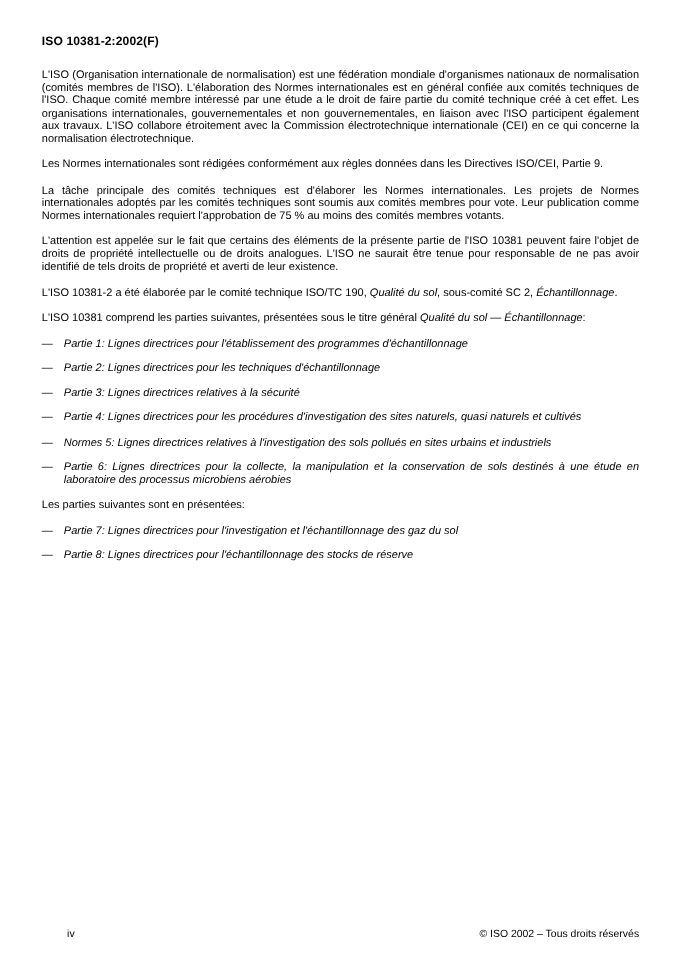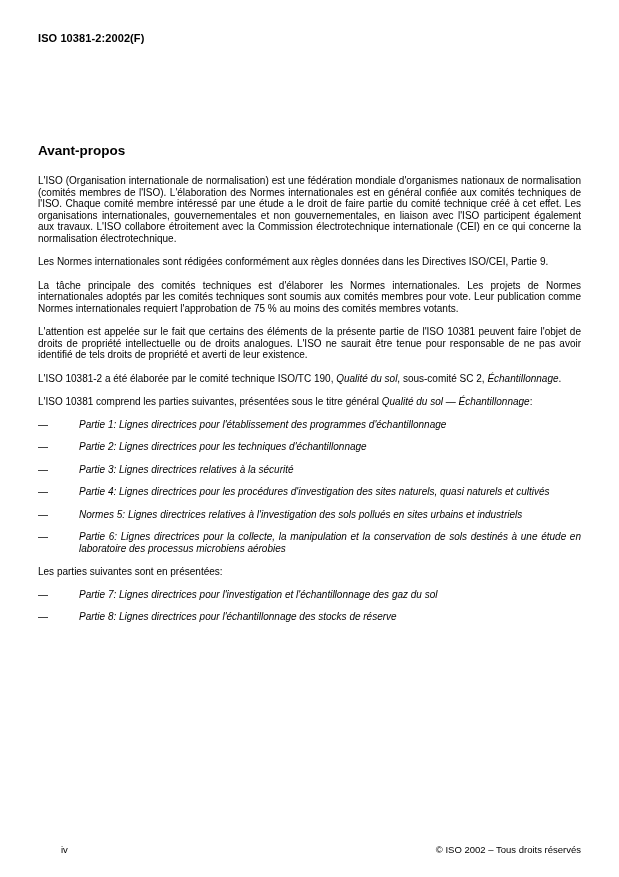--- a/index.html
+++ b/index.html
@@ -44,21 +44,20 @@
   }
   .list-item .dash {
     width: 20px;
     flex-shrink: 0;
     font-style: normal;
   }
   .list-item .item-text {
     flex: 1;
     font-style: italic;
     text-align: justify;
-    margin-left: 21px;
   }
   .footer {
     position: absolute;
     left: 38px;
     right: 38px;
     bottom: 22px;
     display: flex;
     justify-content: space-between;
     align-items: baseline;
     font-size: 9.5px;
@@ -68,21 +67,20 @@
 </style>
 </head>
 <body>
 
 <div class="page">
 
   <div>
     <span class="doc-id">ISO 10381-2:2002(F)</span>
   </div>
 
-  <h1 class="section-title">Avant-propos</h1>
 
   <p class="para first">L'ISO (Organisation internationale de normalisation) est une fédération mondiale d'organismes nationaux de normalisation (comités membres de l'ISO). L'élaboration des Normes internationales est en général confiée aux comités techniques de l'ISO. Chaque comité membre intéressé par une étude a le droit de faire partie du comité technique créé à cet effet. Les organisations internationales, gouvernementales et non gouvernementales, en liaison avec l'ISO participent également aux travaux. L'ISO collabore étroitement avec la Commission électrotechnique internationale (CEI) en ce qui concerne la normalisation électrotechnique.</p>
 
   <p class="para">Les Normes internationales sont rédigées conformément aux règles données dans les Directives ISO/CEI, Partie 9.</p>
 
   <p class="para">La tâche principale des comités techniques est d'élaborer les Normes internationales. Les projets de Normes internationales adoptés par les comités techniques sont soumis aux comités membres pour vote. Leur publication comme Normes internationales requiert l'approbation de 75 % au moins des comités membres votants.</p>
 
   <p class="para">L'attention est appelée sur le fait que certains des éléments de la présente partie de l'ISO 10381 peuvent faire l'objet de droits de propriété intellectuelle ou de droits analogues. L'ISO ne saurait être tenue pour responsable de ne pas avoir identifié de tels droits de propriété et averti de leur existence.</p>
 
   <p class="para"><span>L'ISO 10381-2 a été élaborée par le comité technique ISO/TC 190, </span><em>Qualité du sol</em><span>, sous-comité SC 2, </span><em>Échantillonnage</em><span>.</span></p>

